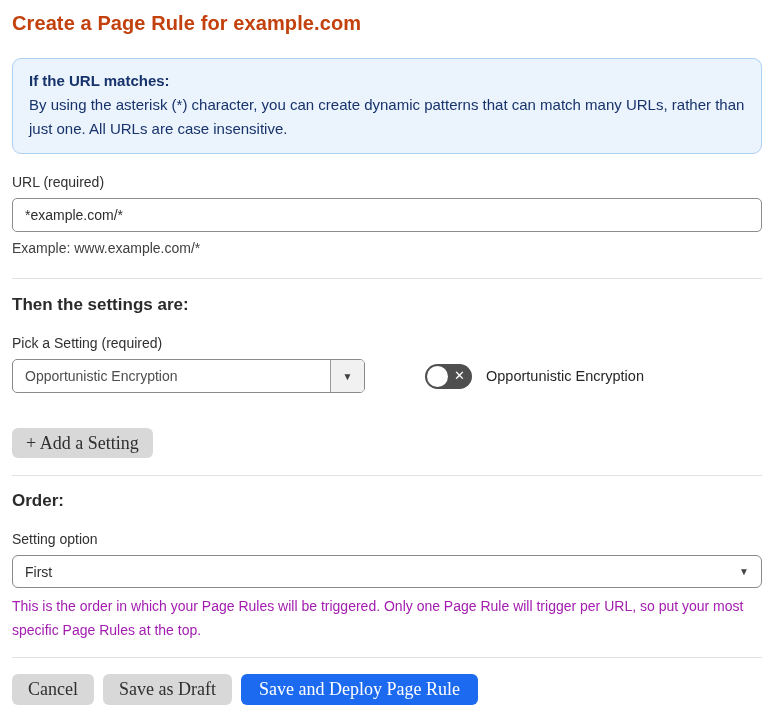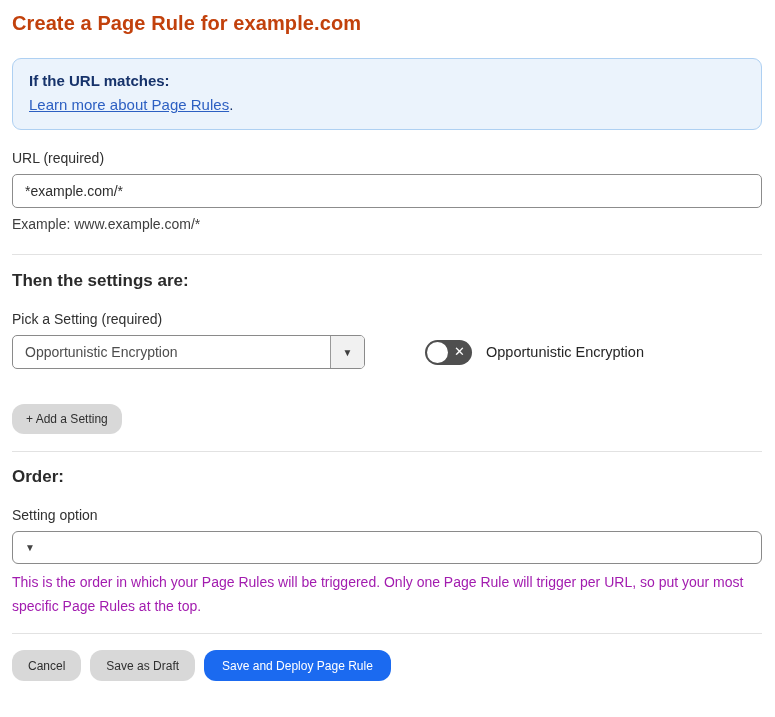--- a/index.html
+++ b/index.html
@@ -140,23 +140,23 @@
     margin-left: 14px;
     font-size: 14.5px;
     color: #262626;
   }
   .btn {
     display: inline-flex;
     align-items: center;
     justify-content: center;
     height: 31px;
     border: none;
-    border-radius: 12px;
-    font-family: Liberation Sans, sans-serif;
-    font-size: 12px;
+    border-radius: 6px;
+    font-family: Liberation Serif, serif;
+    font-size: 18px;
     cursor: pointer;
   }
   .btn-gray {
     background: #d8d8d8;
     color: #2f2f2f;
     padding: 0 16px;
   }
   .btn-primary {
     background: #1b6af0;
     color: #ffffff;
@@ -200,21 +200,21 @@
 </style>
 </head>
 <body>
 
 
 
 <h1 class="page-title">Create a Page Rule for example.com</h1>
 
 <div class="info-box">
   <div class="info-heading">If the URL matches:</div>
-  <div><a class="info-link">Learn more about Page Rules</a><span>.</span></div>
+  <div>By using the asterisk (*) character, you can create dynamic patterns that can match many URLs, rather than just one. All URLs are case insensitive.</div>
 </div>
 
 <label class="field-label">URL (required)</label>
 <input class="text-input" type="text" value="*example.com/*" style="">
 <div class="helper-text">Example: www.example.com/*</div>
 
 <hr class="divider">
 
 <h2 class="section-heading">Then the settings are:</h2>
 
@@ -238,20 +238,21 @@
 
 <button class="btn btn-gray add-setting-btn">+ Add a Setting</button>
 
 <hr class="divider order-divider">
 
 <h2 class="section-heading order">Order:</h2>
 
 <label class="field-label">Setting option</label>
 
 <div class="select-box">
+  <span class="select-value">First</span>
   <span class="select-caret">▼</span>
 </div>
 
 <p class="order-help">This is the order in which your Page Rules will be triggered. Only one Page Rule will trigger per URL, so put your most specific Page Rules at the top.</p>
 
 <hr class="divider footer-divider">
 
 <div class="footer-actions">
   <button class="btn btn-gray">Cancel</button>
   <button class="btn btn-gray">Save as Draft</button>

